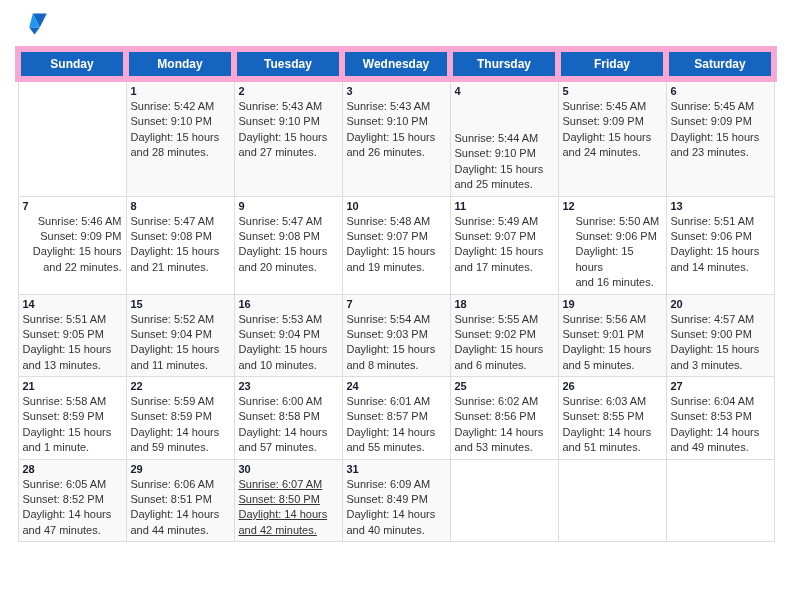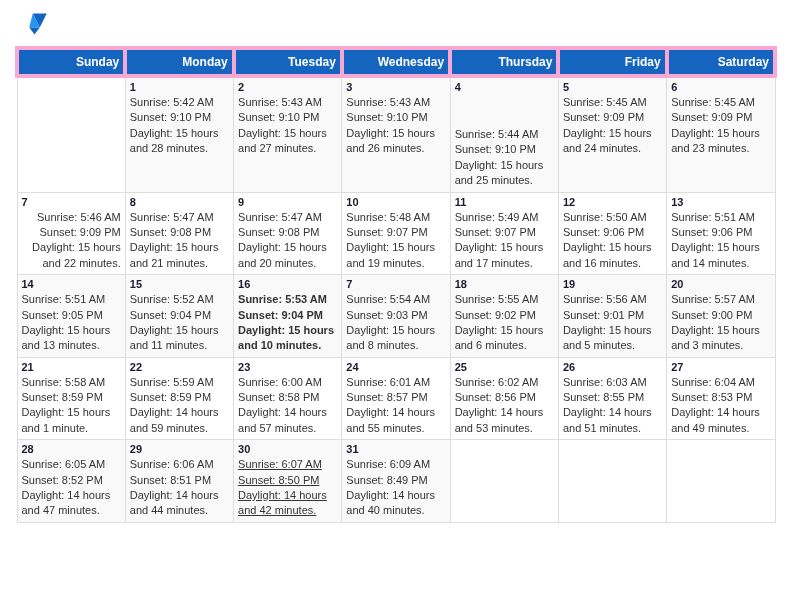--- a/index.html
+++ b/index.html
@@ -52,24 +52,24 @@
     }
     .calendar {
       width: 100%;
       border-collapse: collapse;
       font-size: 10.5px;
     }
     .calendar thead th {
       background-color: #1565c0;
       color: #fff;
       padding: 5px 4px;
-      text-align: right;
+      text-align: center;
       font-size: 12px;
       font-weight: bold;
-      border: 4px solid #f9a8d4;
+      border: 6px solid #f9a8d4;
     }
     .calendar tbody td {
       border: 1px solid #ddd;
       vertical-align: top;
       padding: 3px 4px;
       min-height: 80px;
       width: calc(100% / 7);
     }
     .calendar tbody tr {
       background: #fff;
@@ -205,21 +205,21 @@
           </td>
           <td>
             <span class="day-number">11</span>
             <div class="day-info" style="white-space: pre-line;">Sunrise: 5:49 AM
 Sunset: 9:07 PM
 Daylight: 15 hours
 and 17 minutes.</div>
           </td>
           <td>
             <span class="day-number">12</span>
-            <div class="day-info" style="white-space: pre-line;">Sunrise: 5:50 AM
+            <div class="day-info" style="white-space: pre-line; margin-left: 13px;">Sunrise: 5:50 AM
 Sunset: 9:06 PM
 Daylight: 15 hours
 and 16 minutes.</div>
           </td>
           <td>
             <span class="day-number">13</span>
             <div class="day-info" style="white-space: pre-line;">Sunrise: 5:51 AM
 Sunset: 9:06 PM
 Daylight: 15 hours
 and 14 minutes.</div>
@@ -235,21 +235,21 @@
           </td>
           <td>
             <span class="day-number">15</span>
             <div class="day-info" style="white-space: pre-line;">Sunrise: 5:52 AM
 Sunset: 9:04 PM
 Daylight: 15 hours
 and 11 minutes.</div>
           </td>
           <td>
             <span class="day-number">16</span>
-            <div class="day-info" style="white-space: pre-line; font-weight: bold;">Sunrise: 5:53 AM
+            <div class="day-info" style="white-space: pre-line;">Sunrise: 5:53 AM
 Sunset: 9:04 PM
 Daylight: 15 hours
 and 10 minutes.</div>
           </td>
           <td>
             <span class="day-number">7</span>
             <div class="day-info" style="white-space: pre-line;">Sunrise: 5:54 AM
 Sunset: 9:03 PM
 Daylight: 15 hours
 and 8 minutes.</div>
@@ -263,21 +263,21 @@
           </td>
           <td>
             <span class="day-number">19</span>
             <div class="day-info" style="white-space: pre-line;">Sunrise: 5:56 AM
 Sunset: 9:01 PM
 Daylight: 15 hours
 and 5 minutes.</div>
           </td>
           <td>
             <span class="day-number">20</span>
-            <div class="day-info" style="white-space: pre-line;">Sunrise: 5:57 AM
+            <div class="day-info" style="white-space: pre-line;">Sunrise: 4:57 AM
 Sunset: 9:00 PM
 Daylight: 15 hours
 and 3 minutes.</div>
           </td>
         </tr>
         <tr>
           <td>
             <span class="day-number">21</span>
             <div class="day-info" style="white-space: pre-line;">Sunrise: 5:58 AM
 Sunset: 8:59 PM

